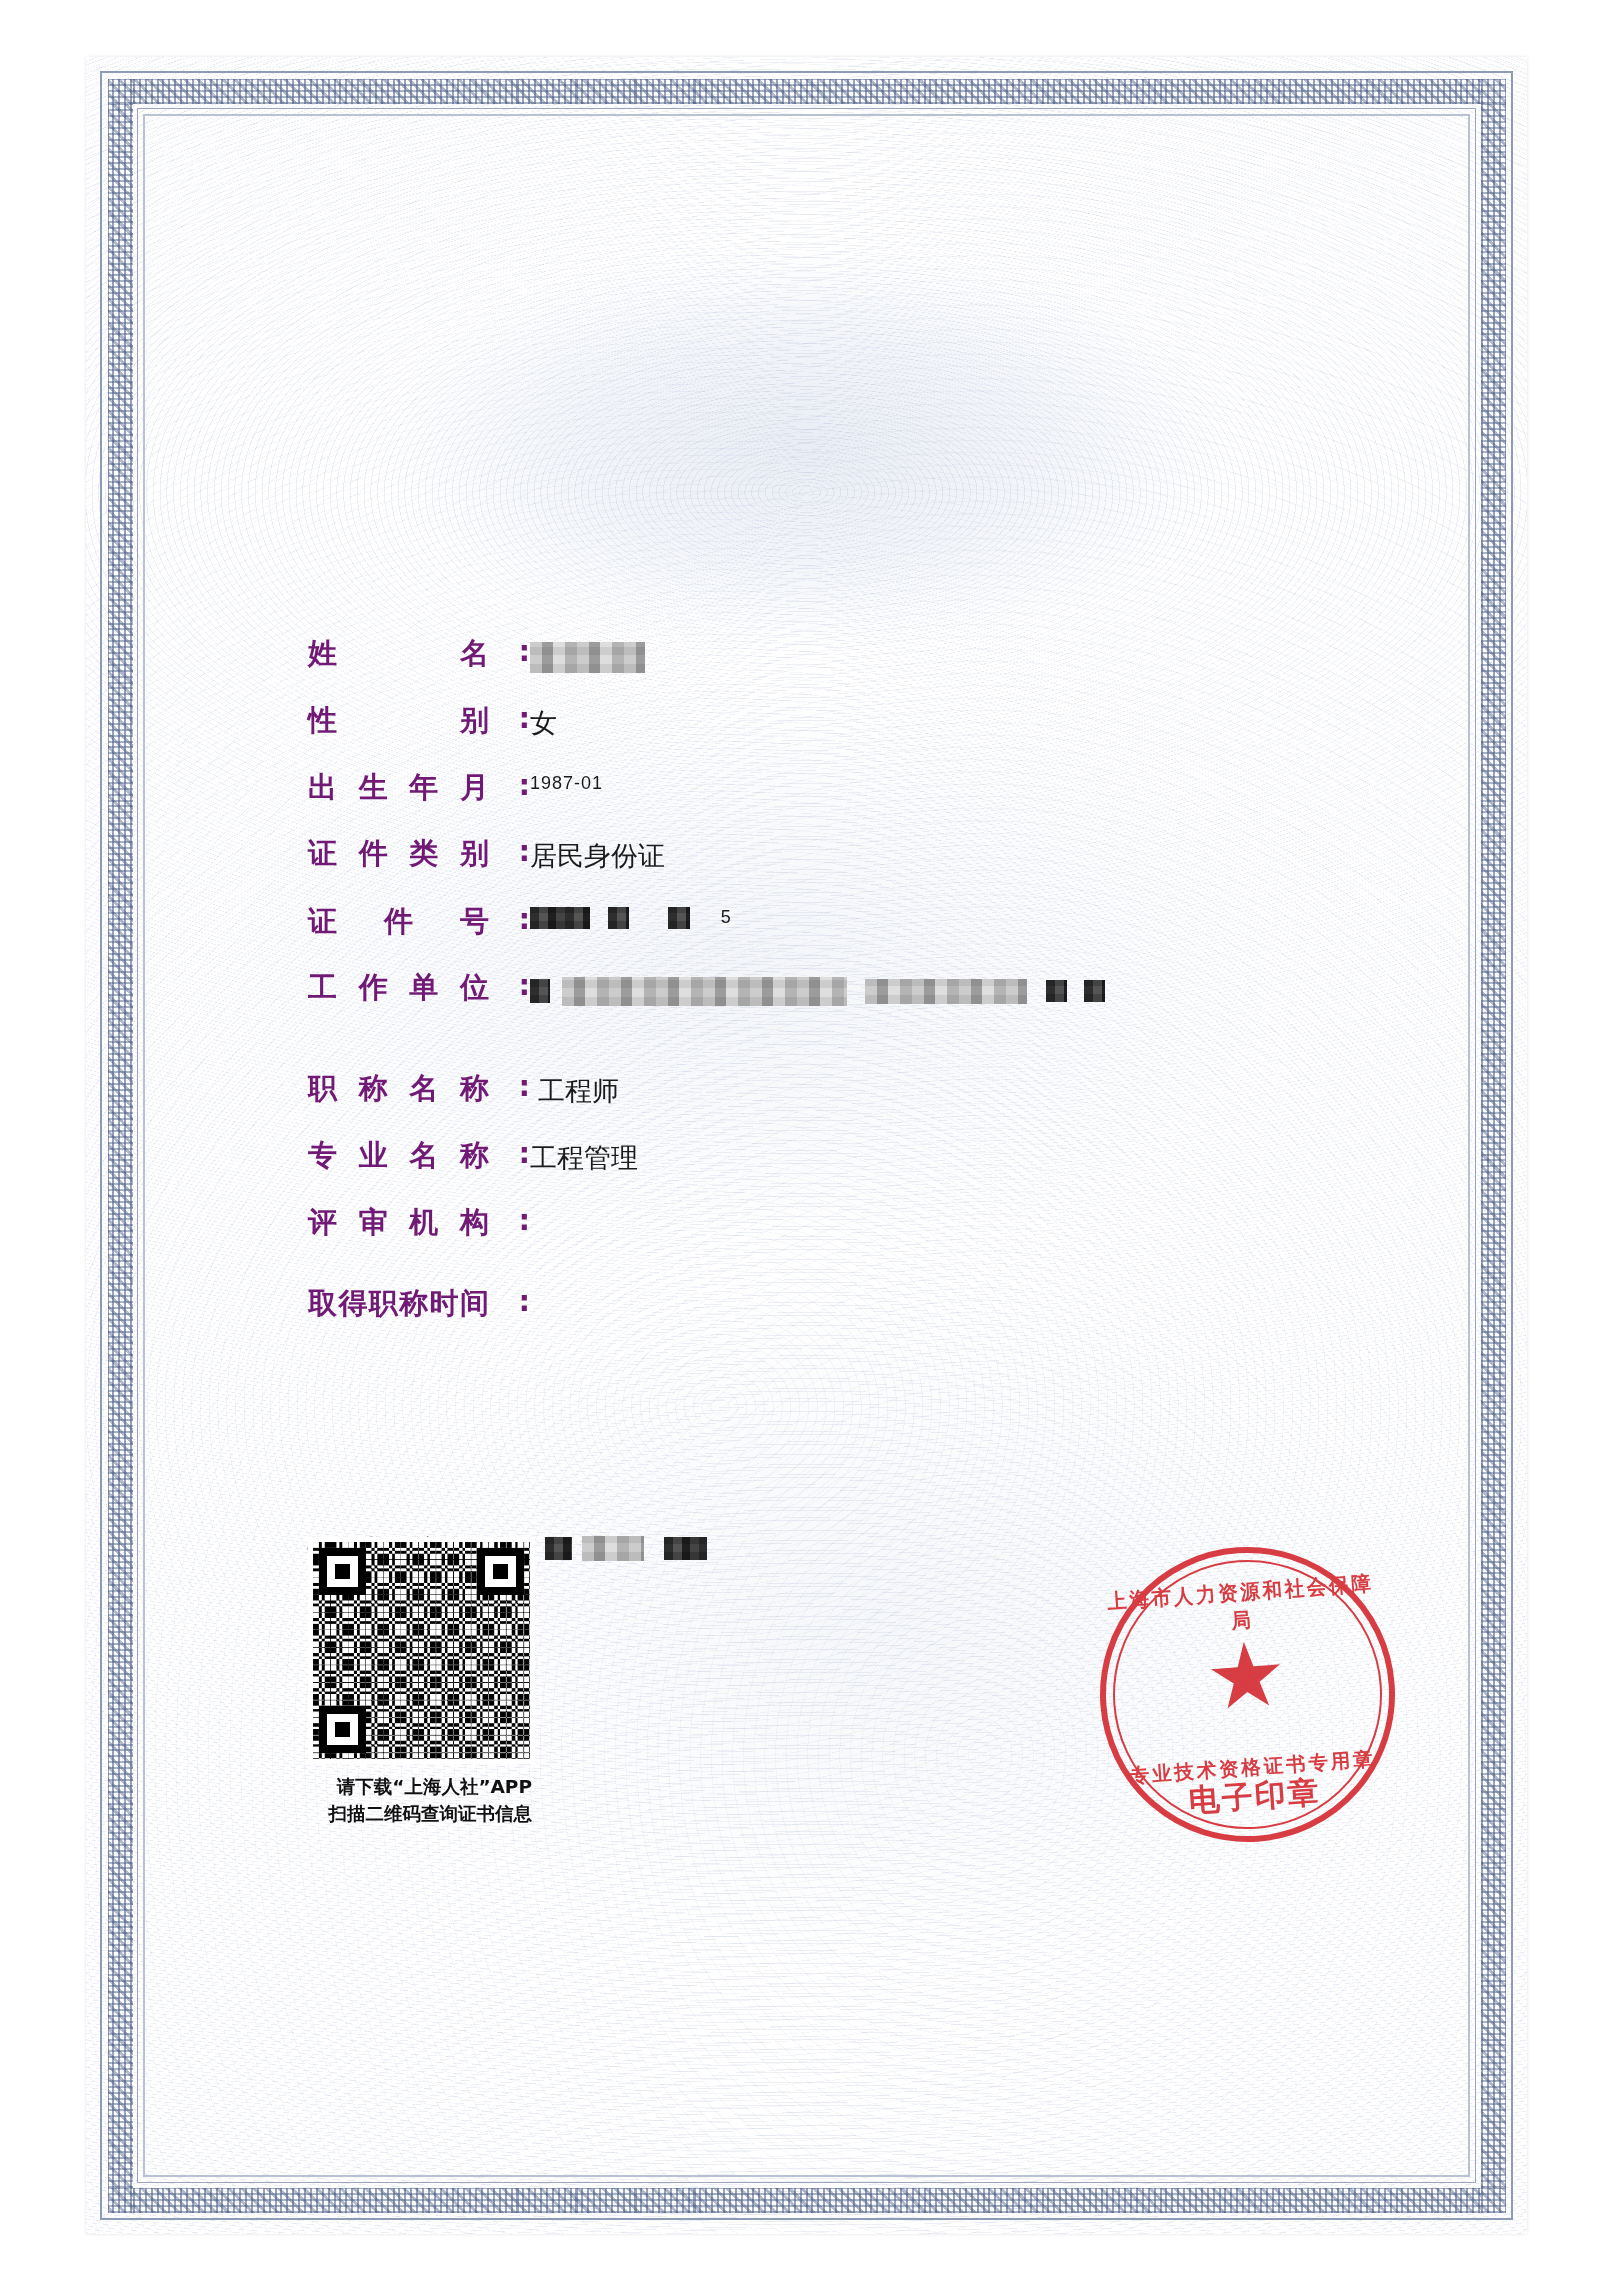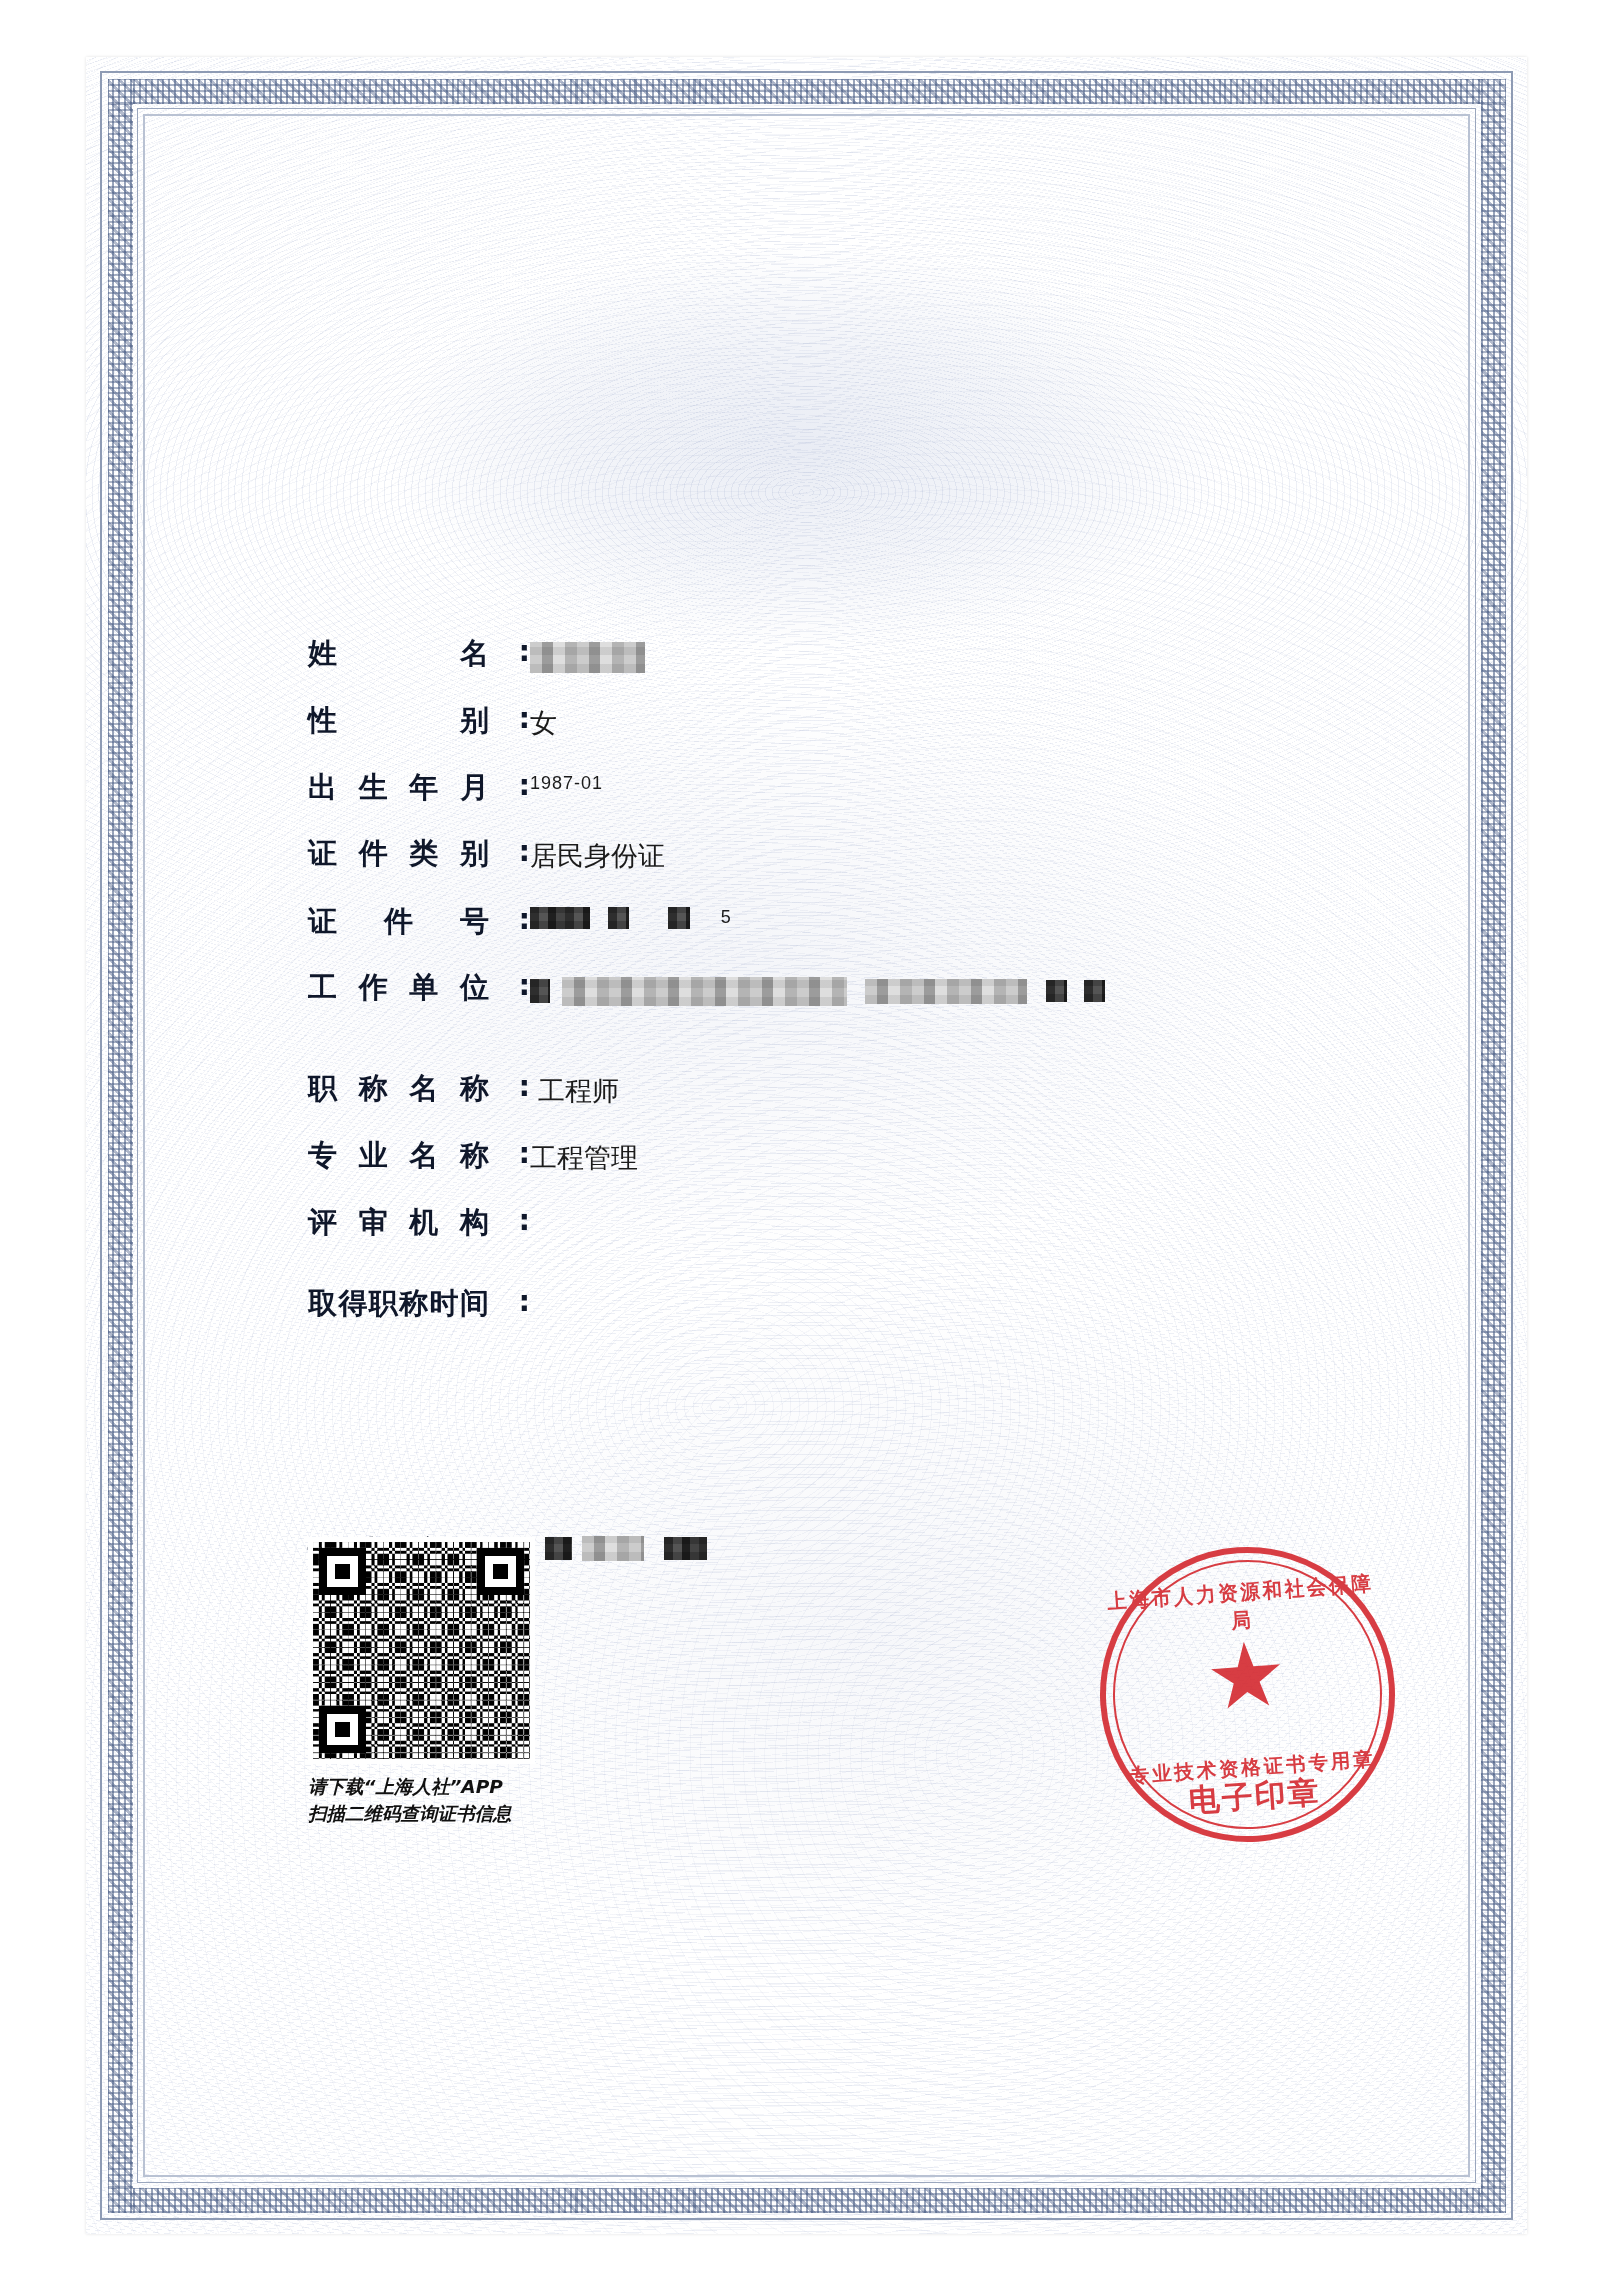--- a/index.html
+++ b/index.html
@@ -101,21 +101,21 @@
     align-items: flex-start;
     margin-bottom: 26px;
   }
   .row.gap-big { margin-top: 60px; gap: 8px; }
   .label {
     width: 222px;
     flex: 0 0 222px;
     font-family: "DejaVu Sans", "Liberation Sans", sans-serif;
     font-weight: 700;
     font-size: 29px;
-    color: #0f172a;
+    color: #701a75;
     display: flex;
     justify-content: space-between;
     letter-spacing: 0;
   }
   .label .colon { margin-left: 3.9px; }
   .label-spread {
     display: inline-block;
     width: 181px;
     text-align: justify;
     text-align-last: justify;
@@ -156,22 +156,21 @@
       repeating-linear-gradient(0deg, rgba(0,0,0,0.2) 0 7.8px, rgba(255,255,255,0.12) 7.8px 15.6px);
     background-blend-mode: multiply;
   }
 
   
   .qr-wrap {
     position: absolute;
     left: 222px;
     top: 1480px;
     width: 224px;
-    text-align: left;
-    font-style: italic;
+    text-align: right;
   }
   .qr {
     width: 217px;
     height: 217px;
     background-color: #ffffff;
     background-image:
       repeating-conic-gradient(#000 0% 25%, #fff 0% 50%),
       repeating-conic-gradient(#000 0% 25%, #fff 0% 50%);
     background-size: 17.6px 17.6px, 11.7px 11.7px;
     background-position: 0 0, 5.9px 5.9px;

